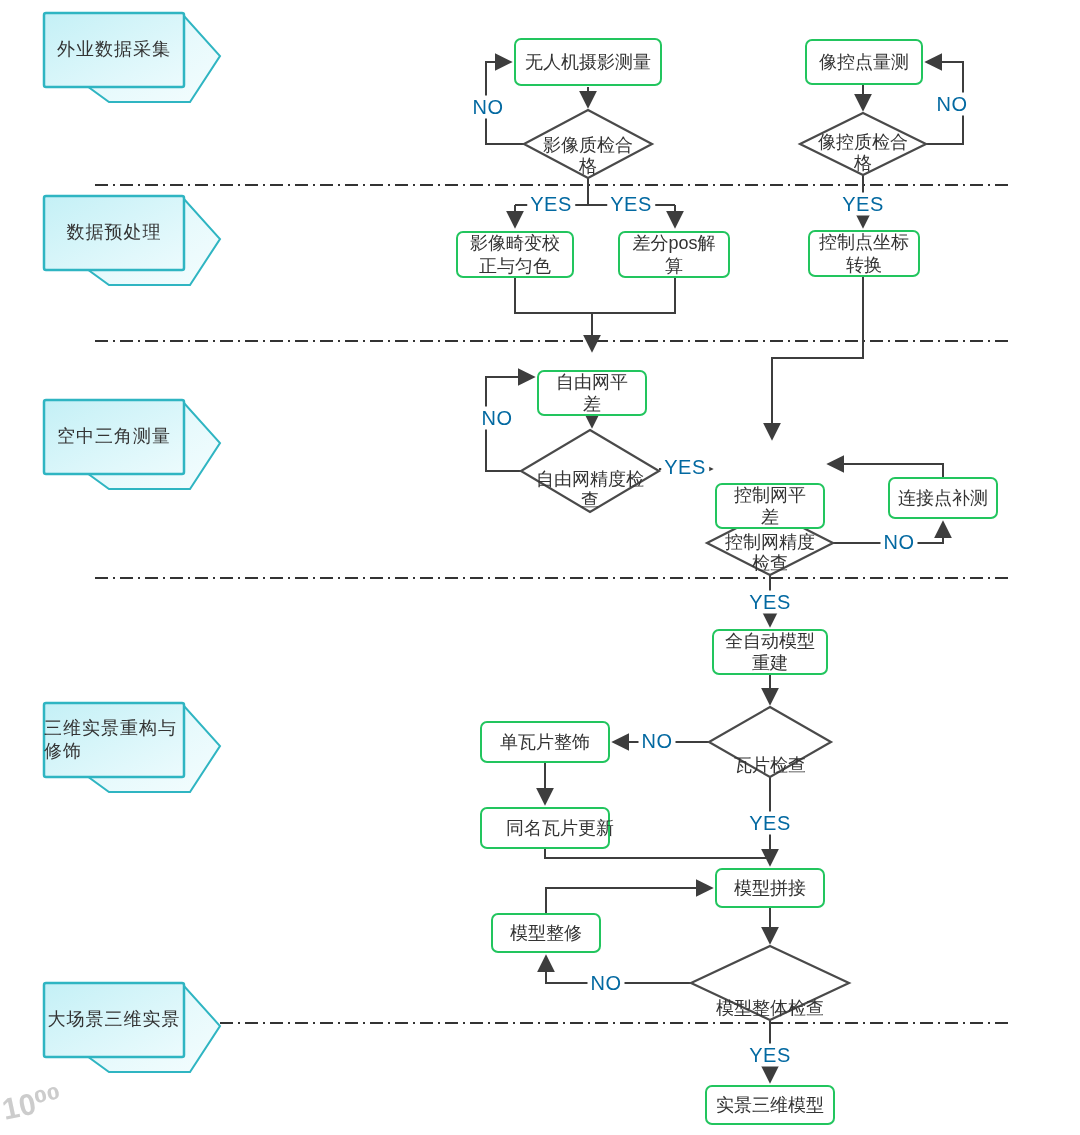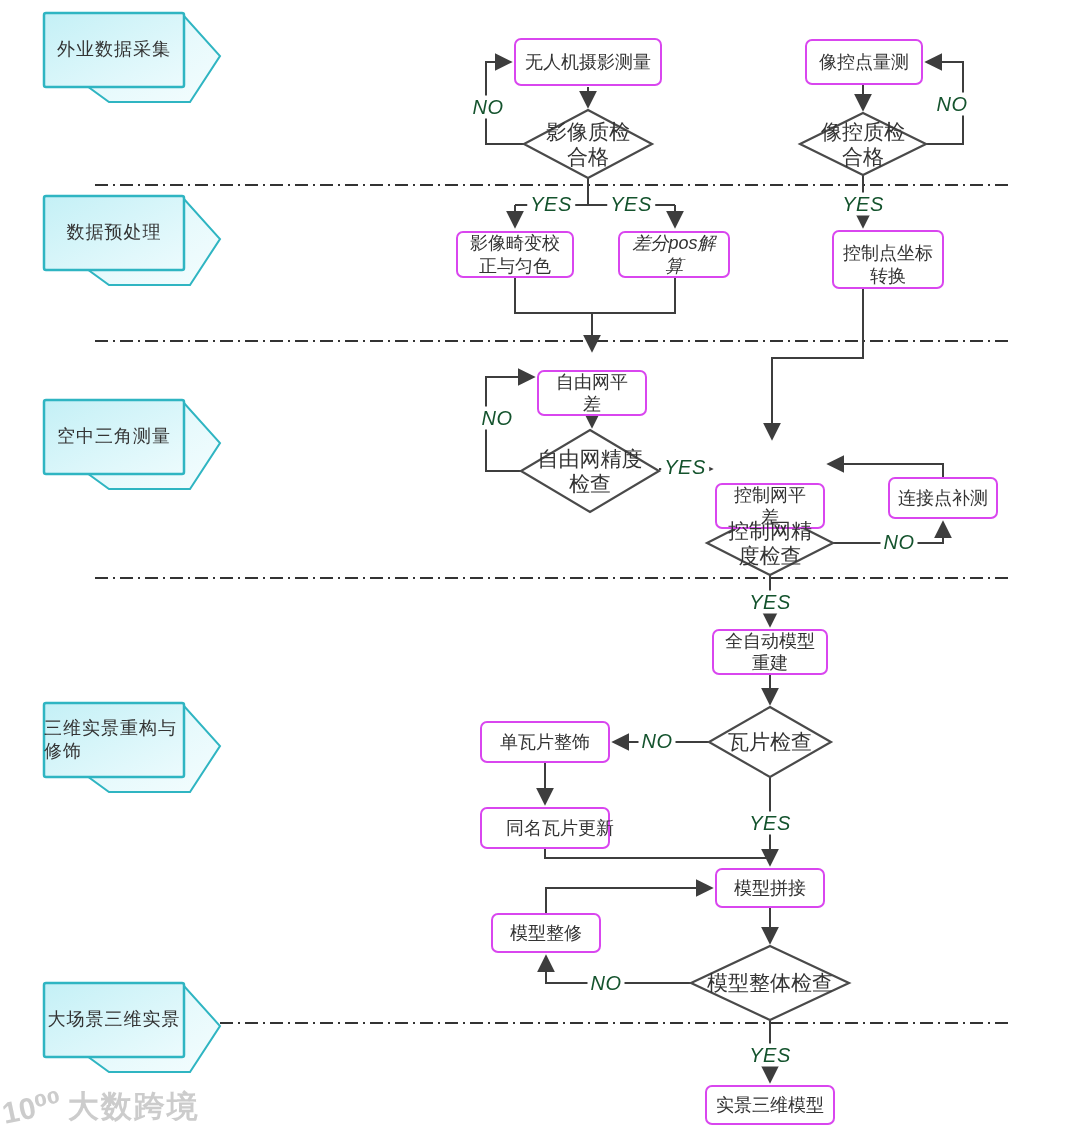--- a/index.html
+++ b/index.html
@@ -10,37 +10,37 @@
   .layer{position:absolute;left:0;top:0;}
   
   .banner{position:absolute;width:182px;height:96px;}
   .banner .banner-label{
     position:absolute;left:3px;top:3px;width:140px;height:74px;
     display:flex;align-items:center;justify-content:center;text-align:left;
     font-size:18px;line-height:1.3;color:#333;letter-spacing:1px;
   }
   
   .node{
-    position:absolute;background:#fff;border:2px solid #d946ef;border-radius:7px;
+    position:absolute;background:#fff;border:2px solid #22c55e;border-radius:7px;
     display:flex;align-items:center;justify-content:center;text-align:center;
     font-size:18px;line-height:1.25;color:#333;box-sizing:border-box;
   }
   .node span{display:inline-block;}
   .nowrap span{white-space:nowrap;}
   
   .dlabel{
-    position:absolute;display:flex;align-items:center;justify-content:center;text-align:center;
-    font-size:21px;line-height:1.2;color:#333;pointer-events:none;
+    position:absolute;display:flex;align-items:flex-end;justify-content:center;text-align:center;
+    font-size:18px;line-height:1.2;color:#333;pointer-events:none;
   }
   .dlabel span{display:inline-block;}
   .dlabel.nowrap span{white-space:nowrap;}
   
   .edge-label{
     position:absolute;transform:translate(-50%,-50%);
-    background:#fff;padding:0 3px;font-size:20px;color:#14532d;letter-spacing:0.5px;font-style:italic;
+    background:#fff;padding:0 3px;font-size:20px;color:#0369a1;letter-spacing:0.5px;
   }
   
   .watermark{
     position:absolute;left:2px;top:1086px;display:flex;align-items:center;gap:6px;
     color:#c7c7c7;opacity:0.9;font-weight:bold;
   }
   .watermark .wm-mark{font-size:30px;transform:rotate(-12deg);}
   .watermark .wm-text{font-size:31px;letter-spacing:2px;}
 </style>
 </head>
@@ -154,23 +154,23 @@
   <div class="node nowrap" style="left:514px;top:38px;width:148px;height:48px;">
       <span>无人机摄影测量</span>
     </div>
   <div class="node nowrap" style="left:805px;top:39px;width:118px;height:46px;">
       <span>像控点量测</span>
     </div>
   <div class="node" style="left:456px;top:231px;width:118px;height:47px;">
       <span style="width:92px;">影像畸变校正与匀色</span>
     </div>
   <div class="node" style="left:618px;top:231px;width:112px;height:47px;">
-      <span style="width:94px;font-style:italic;">差分pos解算</span>
-    </div>
-  <div class="node" style="left:832px;top:230px;width:112px;height:59px;align-items:flex-end;">
+      <span style="width:94px;">差分pos解算</span>
+    </div>
+  <div class="node" style="left:808px;top:230px;width:112px;height:47px;">
       <span style="width:92px;">控制点坐标转换</span>
     </div>
   <div class="node" style="left:537px;top:370px;width:110px;height:46px;">
       <span style="width:76px;">自由网平差</span>
     </div>
   <div class="node" style="left:715px;top:442px;width:110px;height:46px;margin-top:41px;">
       <span style="width:76px;">控制网平差</span>
     </div>
   <div class="node nowrap" style="left:888px;top:477px;width:110px;height:42px;">
       <span>连接点补测</span>
@@ -222,16 +222,15 @@
   <div class="edge-label" style="left:685px;top:467px;">YES</div>
   <div class="edge-label" style="left:899px;top:542px;">NO</div>
   <div class="edge-label" style="left:770px;top:602px;">YES</div>
   <div class="edge-label" style="left:657px;top:741px;">NO</div>
   <div class="edge-label" style="left:770px;top:823px;">YES</div>
   <div class="edge-label" style="left:606px;top:983px;">NO</div>
   <div class="edge-label" style="left:770px;top:1055px;">YES</div>
 
   <div class="watermark">
     <span class="wm-mark">10⁰⁰</span>
-    <span class="wm-text">大数跨境</span>
   </div>
 
 </div>
 
 </body></html>

